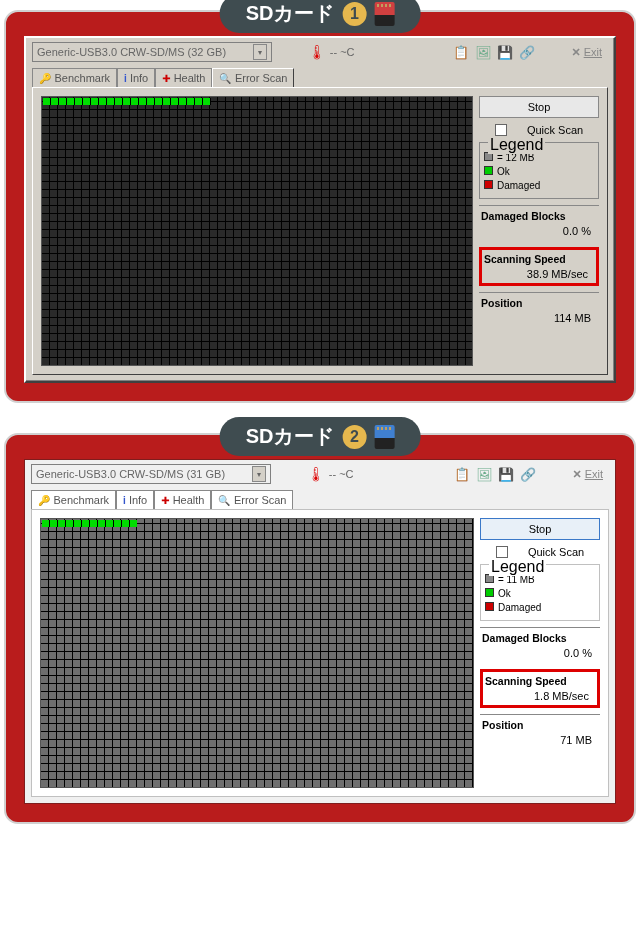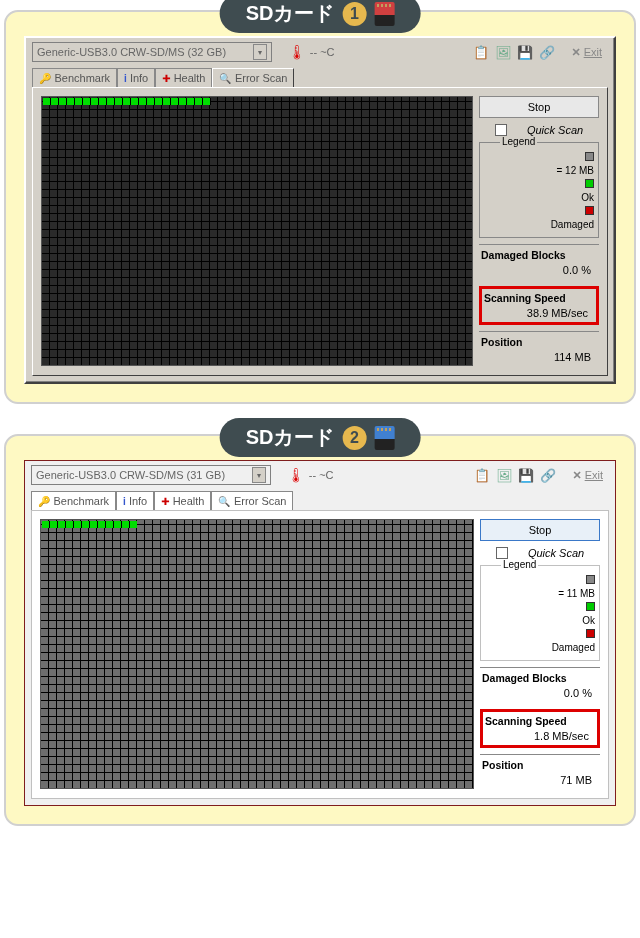--- a/index.html
+++ b/index.html
@@ -1,34 +1,34 @@
 <!DOCTYPE html>
 <html><head>
 <meta charset="utf-8">
 <style>
 * { box-sizing: border-box; margin: 0; padding: 0; }
 body { font-family: "MS Sans Serif", Arial, sans-serif; font-size: 11px; background: #fff; }
 
 .page { width: 640px; margin: 0 auto; }
 
 
-.card-container { border: 2px solid #d0d0d0; border-radius: 14px; margin: 10px 4px 30px; padding: 24px 18px 18px; position: relative; background: #fef9c3; }
+.card-container { border: 2px solid #d0d0d0; border-radius: 14px; margin: 10px 4px 30px; padding: 24px 18px 18px; position: relative; background: #b91c1c; }
 .card-header { position: absolute; top: -18px; left: 50%; transform: translateX(-50%); background: #3f4c50; color: #fff; font-size: 20px; font-weight: bold; border-radius: 20px; padding: 6px 26px; display: flex; align-items: center; gap: 8px; }
 .badge-num { display: inline-flex; width: 24px; height: 24px; border-radius: 50%; background: #e6b84e; color: #3f4c50; align-items: center; justify-content: center; font-size: 16px; font-weight: bold; }
 .sd-icon { width: 20px; height: 24px; border-radius: 2px 2px 2px 2px; position: relative; }
 .sd-icon::before { content: ""; position: absolute; top: 2px; left: 2px; right: 2px; height: 3px; background: repeating-linear-gradient(90deg,#c0a060 0 2px,transparent 2px 4px); }
 .sd-icon.red { background: linear-gradient(#d04040 55%, #222 55%); }
 .sd-icon.blue { background: linear-gradient(#4080d0 55%, #222 55%); }
 
 
 .win { border: 2px solid; background: #d4d0c8; }
 .win.classic { border-color: #fff #404040 #404040 #fff; box-shadow: inset -1px -1px 0 #808080, inset 1px 1px 0 #d4d0c8; }
 .win.modern { border: 1px solid #7f1d1d; background: #f0f0f0; }
 
-.toolbar { display: flex; align-items: center; padding: 4px 6px; gap: 0; }
+.toolbar { display: flex; align-items: center; padding: 4px 6px; gap: 20px; }
 .device-select { width: 240px; height: 20px; font-size: 11px; background: #d4d0c8; border: 1px solid #808080; padding: 0 4px; color: #666; display: flex; align-items: center; justify-content: space-between; }
 .device-select.modern { background: #f0f0f0; }
 .select-arrow { width: 14px; height: 16px; background: #d4d0c8; border: 1px solid #888; display: inline-flex; align-items: center; justify-content: center; font-size: 8px; }
 
 .therm { display: flex; align-items: center; gap: 4px; margin: 0 16px; color: #666; font-size: 11px; }
 .therm-icon { color: #d00; font-size: 14px; }
 
 .tool-group { display: flex; gap: 2px; margin-left: auto; }
 .tool-btn { width: 20px; height: 20px; display: inline-flex; align-items: center; justify-content: center; font-size: 13px; }
 .exit-btn { display: inline-flex; align-items: center; gap: 3px; color: #888; padding: 0 6px; }
@@ -51,28 +51,28 @@
   repeating-linear-gradient(90deg, transparent 0 7px, #000 7px 8px);
   background-color: inherit;
 }
 .progress-row { position: absolute; top: 1px; left: 1px; height: 7px; background-image:
   repeating-linear-gradient(90deg, #0d0 0 7px, #000 7px 8px);
 }
 
 .side { width: 120px; display: flex; flex-direction: column; gap: 6px; font-size: 11px; }
 .stop-btn { height: 22px; border: 1px solid #888; background: #e8e8e8; font-size: 11px; }
 .stop-btn.modern { border: 1px solid #3a78c8; background: #e8f0f8; }
-.quickscan { display: flex; align-items: flex-end; gap: 20px; justify-content: center; font-style: italic; }
+.quickscan { display: flex; align-items: flex-end; gap: 20px; justify-content: center; }
 .checkbox { width: 12px; height: 12px; border: 1px solid #666; background: #fff; }
 
 .fieldset { border: 1px solid #888; padding: 6px 4px 4px; position: relative; }
 .fieldset.modern { border-color: #c0c0c0; }
-.legend { position: absolute; top: -7px; left: 20px; background: #d4d0c8; padding: 0 2px; font-size: 10px; text-align: right; }
+.legend { position: absolute; top: -7px; left: 8px; background: #d4d0c8; padding: 0 2px; font-size: 16px; text-align: right; }
 .legend.modern { background: #fff; }
-.legend-row { display: flex; align-items: flex-end; gap: 4px; margin: 3px 0; font-size: 10px; flex-direction: column; }
+.legend-row { display: flex; align-items: flex-start; gap: 4px; margin: 3px 0; font-size: 10px; }
 .legend-sq { width: 9px; height: 9px; border: 1px solid #333; }
 .sq-gray { background: #888; }
 .sq-green { background: #0c0; }
 .sq-red { background: #c00; }
 
 .stat-block { border-top: 1px solid #888; padding: 4px 2px; }
 .stat-block.hl { border: 3px solid #d00; padding: 3px 2px; }
 .stat-label { font-size: 10.5px; margin-bottom: 3px; font-weight: bold; }
 .stat-val { text-align: right; font-weight: normal; font-size: 11px; padding-right: 6px; }
 

